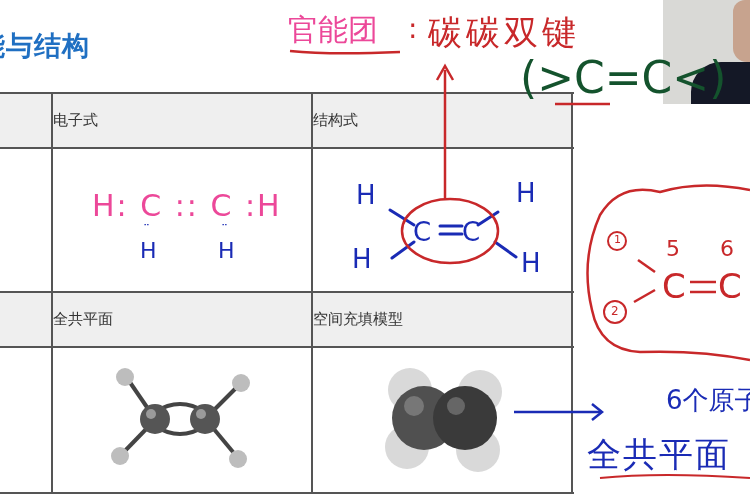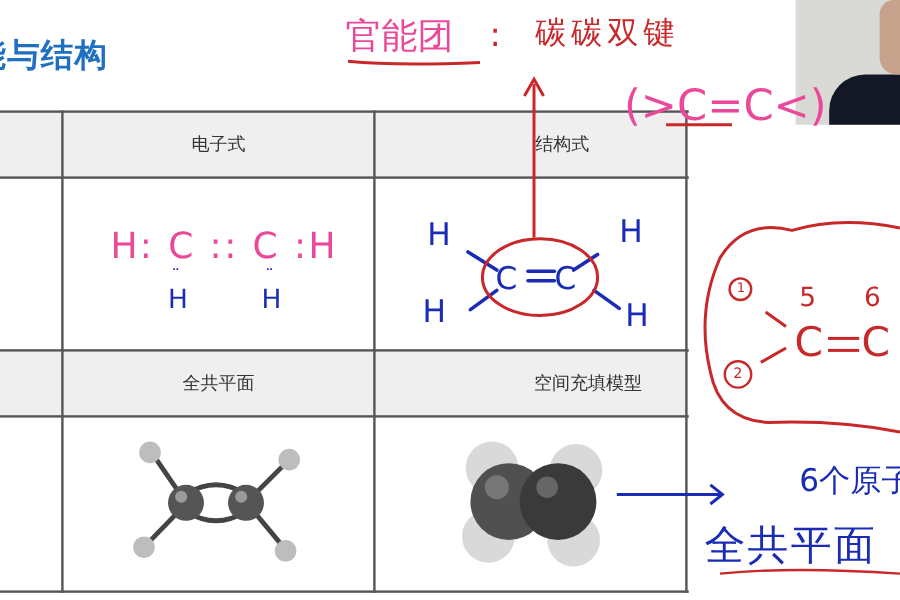--- a/index.html
+++ b/index.html
@@ -1,19 +1,19 @@
 <!DOCTYPE html>
 <html><head>
 <meta charset="utf-8">
 <style>
   html,body{margin:0;padding:0;}
   body{width:750px;height:500px;position:relative;overflow:hidden;background:#ffffff;font-family:"DejaVu Sans",sans-serif;}
   .title{position:absolute;left:-22px;top:28px;font-size:27px;font-weight:bold;color:#1f6fc2;letter-spacing:1px;white-space:nowrap;}
   .hdr{position:absolute;background:#efefef;}
-  .cell-label{position:absolute;font-size:15px;color:#333;text-align:center;}
+  .cell-label{position:absolute;font-size:15px;color:#333;}
   .hline{position:absolute;height:2px;background:#555;}
   .vline{position:absolute;width:2px;background:#555;}
   .webcam{position:absolute;left:663px;top:0;width:87px;height:104px;background:#d9d9d6;overflow:hidden;}
   svg{position:absolute;left:0;top:0;}
 </style>
 </head>
 <body>
 
 <div>
 
@@ -27,21 +27,21 @@
   <div class="hline" style="left:0;top:291px;width:574px;"></div>
   <div class="hline" style="left:0;top:346px;width:574px;"></div>
   <div class="hline" style="left:0;top:492px;width:574px;"></div>
   <div class="vline" style="left:51px;top:92px;height:402px;"></div>
   <div class="vline" style="left:311px;top:92px;height:402px;"></div>
   <div class="vline" style="left:571px;top:92px;height:402px;"></div>
 
   <div class="cell-label" style="left:53px;top:111px;width:258px;">电子式</div>
   <div class="cell-label" style="left:313px;top:111px;width:311px;">结构式</div>
   <div class="cell-label" style="left:53px;top:310px;width:258px;">全共平面</div>
-  <div class="cell-label" style="left:313px;top:310px;width:258px;padding-left:48px;">空间充填模型</div>
+  <div class="cell-label" style="left:313px;top:310px;width:258px;">空间充填模型</div>
 
   <div>
     <div style="position:absolute;left:92px;top:188px;font-size:30px;color:#ec4899;letter-spacing:2px;white-space:nowrap;">H: C :: C :H</div>
     <div style="position:absolute;left:140px;top:238px;font-size:22px;color:#1a2bb5;">H</div>
     <div style="position:absolute;left:218px;top:238px;font-size:22px;color:#1a2bb5;">H</div>
     <div style="position:absolute;left:143px;top:222px;font-size:14px;color:#1a2bb5;">¨</div>
     <div style="position:absolute;left:221px;top:222px;font-size:14px;color:#1a2bb5;">¨</div>
   </div>
 
   <div class="webcam">
@@ -113,22 +113,22 @@
     <line x1="638" y1="260" x2="655" y2="272" stroke="#c8282a" stroke-width="2.5"></line>
     <line x1="634" y1="302" x2="655" y2="290" stroke="#c8282a" stroke-width="2.5"></line>
     <line x1="690" y1="282" x2="716" y2="282" stroke="#c8282a" stroke-width="2.5"></line>
     <line x1="690" y1="292" x2="716" y2="292" stroke="#c8282a" stroke-width="2.5"></line>
 
     <path d="M600 478 Q660 472 750 478" stroke="#c8282a" stroke-width="2" fill="none"></path>
   </svg>
 
   <div style="position:absolute;left:288px;top:10px;font-size:30px;color:#ec4899;">官能团</div>
   <div style="position:absolute;left:408px;top:12px;font-size:28px;color:#c8282a;">:</div>
-  <div style="position:absolute;left:428px;top:10px;font-size:26px;color:#c8282a;letter-spacing:4px;margin-left:18px;">碳碳双键</div>
-  <div style="position:absolute;left:520px;top:68px;font-size:36px;color:#ec4899;">(&gt;C=C&lt;)</div>
+  <div style="position:absolute;left:428px;top:10px;font-size:34px;color:#c8282a;letter-spacing:4px;">碳碳双键</div>
+  <div style="position:absolute;left:520px;top:52px;font-size:44px;color:#14532d;">(&gt;C=C&lt;)</div>
 
   <div style="position:absolute;left:614px;top:233px;font-size:11px;color:#c8282a;">1</div>
   <div style="position:absolute;left:611px;top:304px;font-size:12px;color:#c8282a;">2</div>
   <div style="position:absolute;left:666px;top:236px;font-size:22px;color:#c8282a;">5</div>
   <div style="position:absolute;left:720px;top:236px;font-size:22px;color:#c8282a;">6</div>
   <div style="position:absolute;left:662px;top:266px;font-size:34px;color:#c8282a;">C</div>
   <div style="position:absolute;left:718px;top:266px;font-size:34px;color:#c8282a;">C</div>
 
   <div style="position:absolute;left:630px;top:383px;font-size:26px;color:#1a2bb5;white-space:nowrap;margin-left:36px;">6个原子</div>
   <div style="position:absolute;left:587px;top:432px;font-size:34px;color:#1a2bb5;white-space:nowrap;letter-spacing:2px;">全共平面</div>

